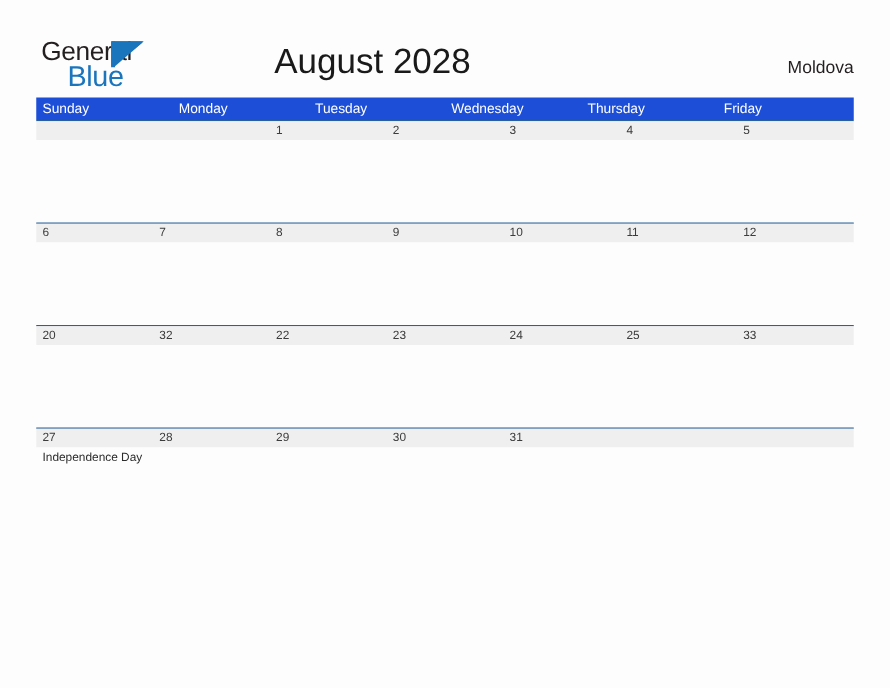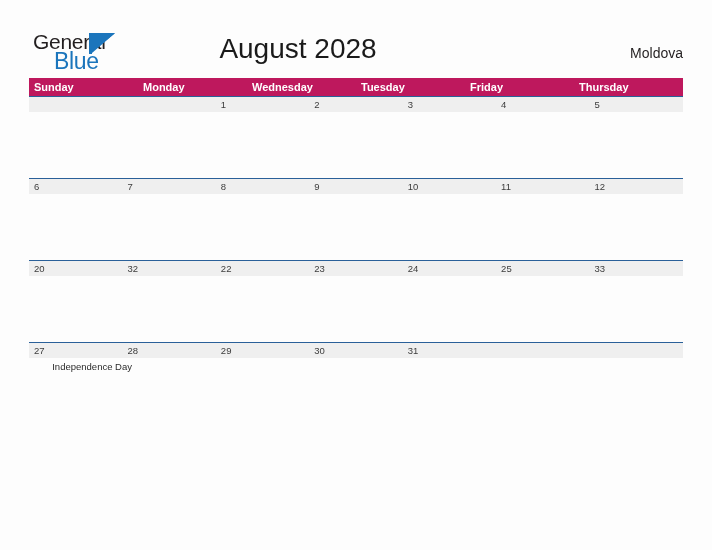--- a/index.html
+++ b/index.html
@@ -96,22 +96,21 @@
     position: absolute;
     left: 29px;
     top: 78px;
     width: 654px;
   }
 
   .dow-row {
     display: flex;
     width: 654px;
     height: 18px;
-    background: #be185d;
-    font-weight: bold;
+    background: #1d4ed8;
   }
   .dow {
     flex: 1 1 0;
     box-sizing: border-box;
     padding-left: 5px;
     font-size: 11px;
     color: #ffffff;
     line-height: 18px;
     white-space: nowrap;
     overflow: hidden;
@@ -150,21 +149,20 @@
   .event-cell {
     flex: 1 1 0;
     box-sizing: border-box;
     padding-left: 5px;
     padding-top: 3px;
     padding-right: 6px;
     font-size: 9.5px;
     color: #2b2b2b;
     line-height: 12.5px;
     word-wrap: break-word;
-    text-align: right;
   }
 
   
   .week:last-of-type .week-events {
     height: 62px;
   }
 </style>
 </head>
 <body>
 
@@ -188,24 +186,24 @@
 
     <div class="region">Moldova</div>
 
   </div>
 
   <div class="grid">
 
     <div class="dow-row">
       <div class="dow">Sunday</div>
       <div class="dow">Monday</div>
+      <div class="dow">Tuesday</div>
       <div class="dow">Wednesday</div>
-      <div class="dow">Tuesday</div>
+      <div class="dow">Thursday</div>
       <div class="dow">Friday</div>
-      <div class="dow">Thursday</div>
     </div>
 
     <div class="week">
       <div class="week-dates">
         <div class="date-cell"></div>
         <div class="date-cell"></div>
         <div class="date-cell">1</div>
         <div class="date-cell">2</div>
         <div class="date-cell">3</div>
         <div class="date-cell">4</div>

